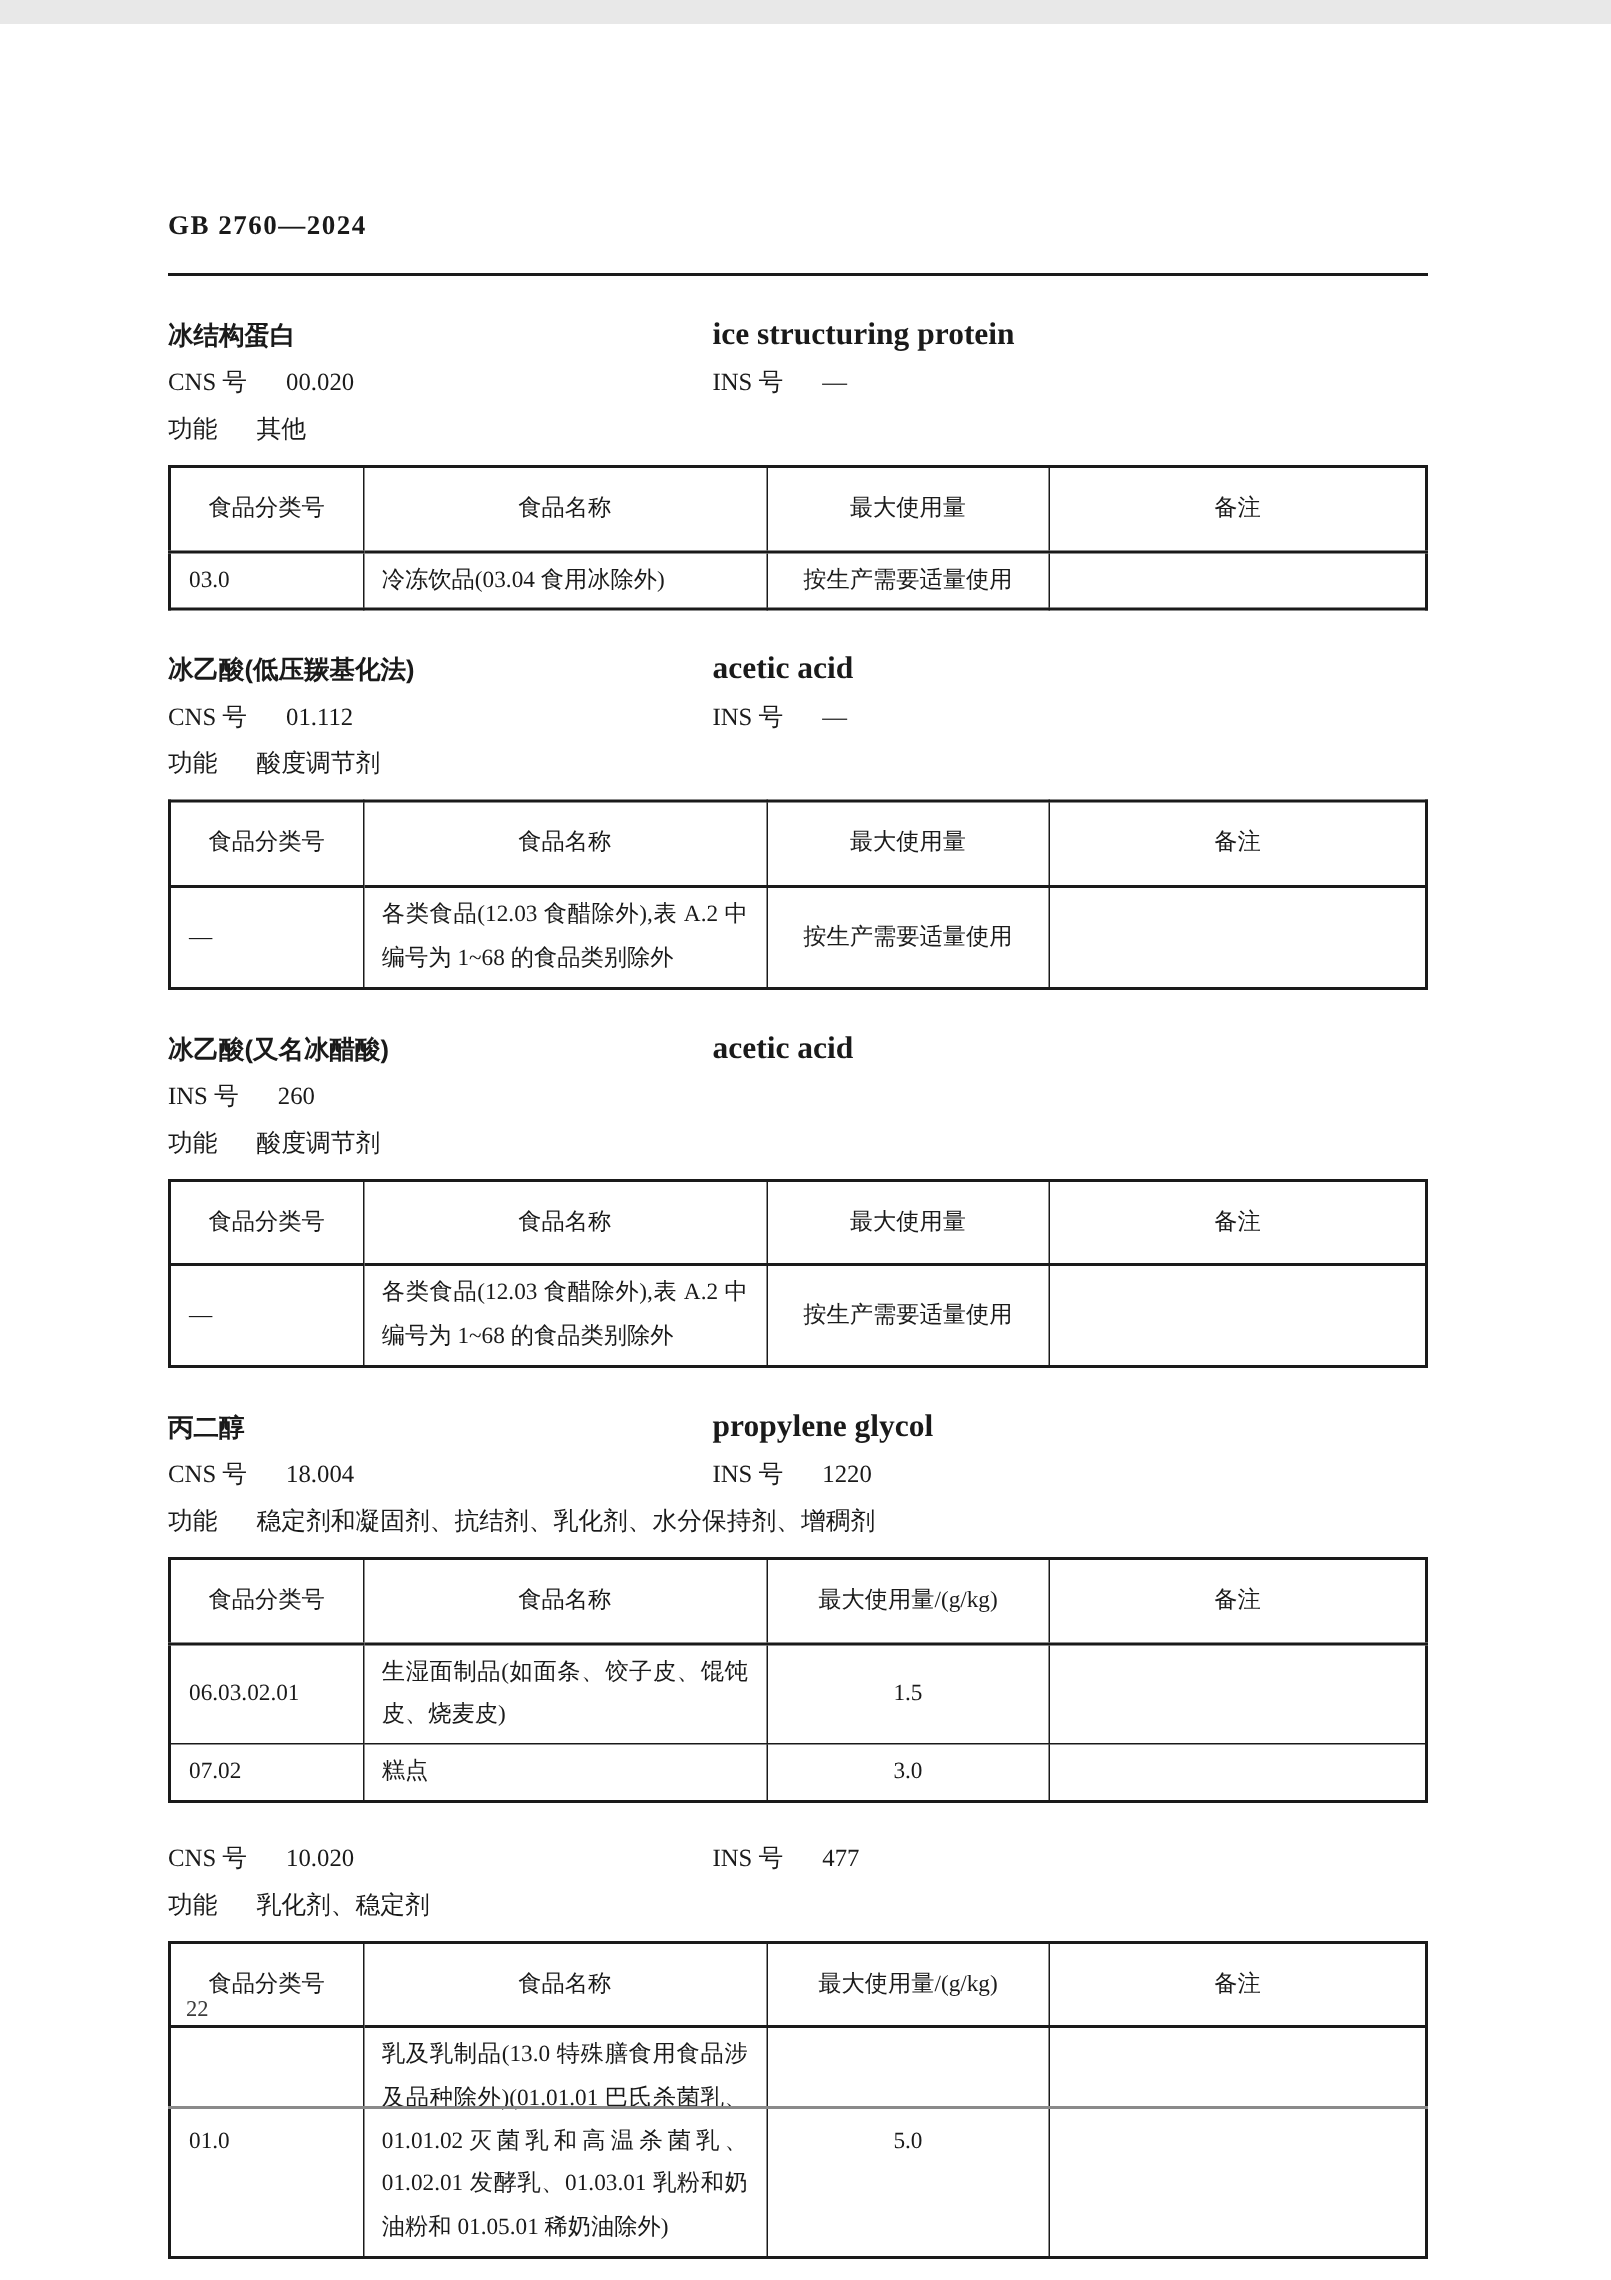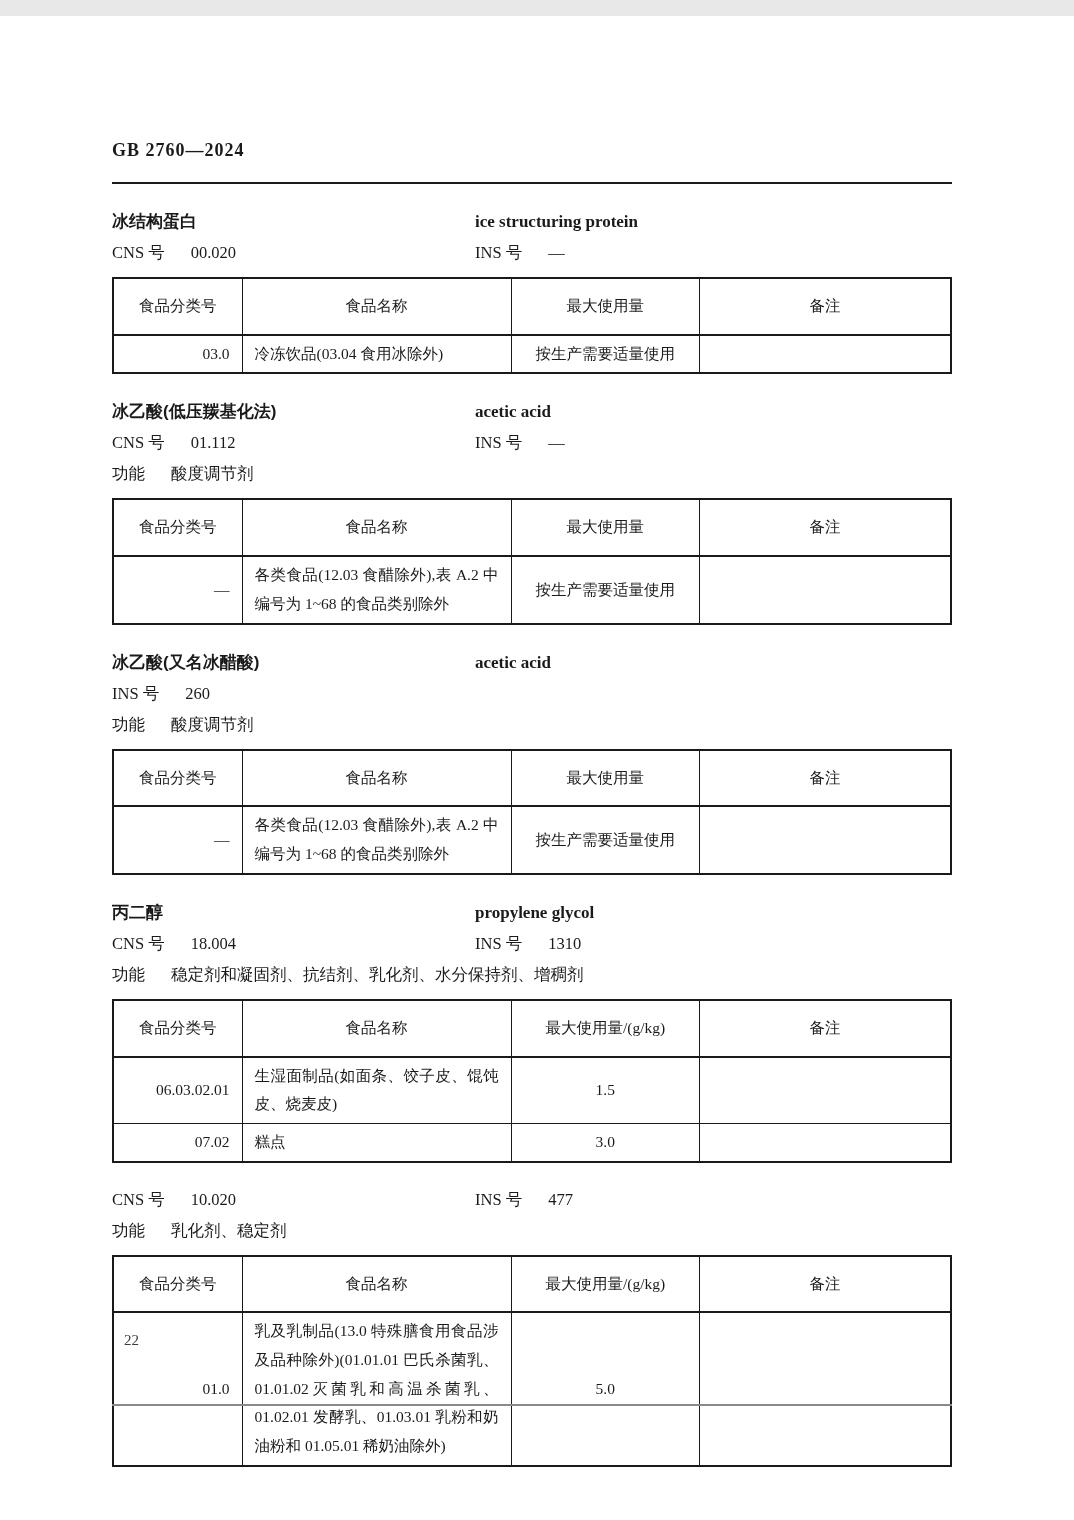--- a/index.html
+++ b/index.html
@@ -46,21 +46,21 @@
   }
   .name-row { margin-bottom: 4px; }
   .name-cn {
     font-family: "Liberation Sans", "DejaVu Sans", sans-serif;
     font-weight: bold;
     font-size: 17px;
   }
   .name-en {
     font-family: "Liberation Serif", "DejaVu Serif", serif;
     font-weight: bold;
-    font-size: 17px;
+    font-size: 21px;
   }
   .meta-line { margin-top: 9px; font-size: 16.5px; }
   .meta-label { display: inline-block; margin-right: 26px; }
   .func-line { margin-top: 9px; font-size: 16.5px; }
   .func-label { display: inline-block; margin-right: 26px; }
 
   table.usage {
     width: 100%;
     border-collapse: collapse;
     margin-top: 13px;
@@ -75,21 +75,21 @@
     border: 1px solid #1a1a1a;
     border-bottom: 2px solid #1a1a1a;
     line-height: 1.6;
   }
   table.usage td {
     border: 1px solid #1a1a1a;
     padding: 4px 12px;
     line-height: 1.85;
     vertical-align: middle;
   }
-  td.col-cat  { text-align: right; padding-left: 15px; }
+  td.col-cat  { text-align: left; padding-left: 15px; }
   td.col-food { text-align: justify; padding-left: 17px; padding-right: 16px; }
   td.col-max  { text-align: center; }
   td.col-note { }
   col.c1 { width: 15.4%; }
   col.c2 { width: 32.1%; }
   col.c3 { width: 22.5%; }
   col.c4 { width: 30.0%; }
 
   .footer-rule {
     position: absolute;
@@ -120,20 +120,23 @@
 
     <div class="section">
       <div class="meta-row name-row">
         <span class="name-cn">冰结构蛋白</span>
         <span class="name-en">ice structuring protein</span>
       </div>
       <div class="meta-row meta-line">
         <span><span class="meta-label">CNS 号</span><span>00.020</span></span>
         <span><span class="meta-label">INS 号</span><span>—</span></span>
       </div>
+      <div class="func-line">
+        <span class="func-label">功能</span><span>其他</span>
+      </div>
       <table class="usage">
         <colgroup>
             <col class="c1">
             <col class="c2">
             <col class="c3">
             <col class="c4">
           </colgroup>
         <thead>
           <tr>
             <th>食品分类号</th>
@@ -228,21 +231,21 @@
       </table>
     </div>
 
     <div class="section">
       <div class="meta-row name-row">
         <span class="name-cn">丙二醇</span>
         <span class="name-en">propylene glycol</span>
       </div>
       <div class="meta-row meta-line">
         <span><span class="meta-label">CNS 号</span><span>18.004</span></span>
-        <span><span class="meta-label">INS 号</span><span>1310</span></span>
+        <span><span class="meta-label">INS 号</span><span>1220</span></span>
       </div>
       <div class="func-line">
         <span class="func-label">功能</span><span>稳定剂和凝固剂、抗结剂、乳化剂、水分保持剂、增稠剂</span>
       </div>
       <table class="usage">
         <colgroup>
             <col class="c1">
             <col class="c2">
             <col class="c3">
             <col class="c4">

